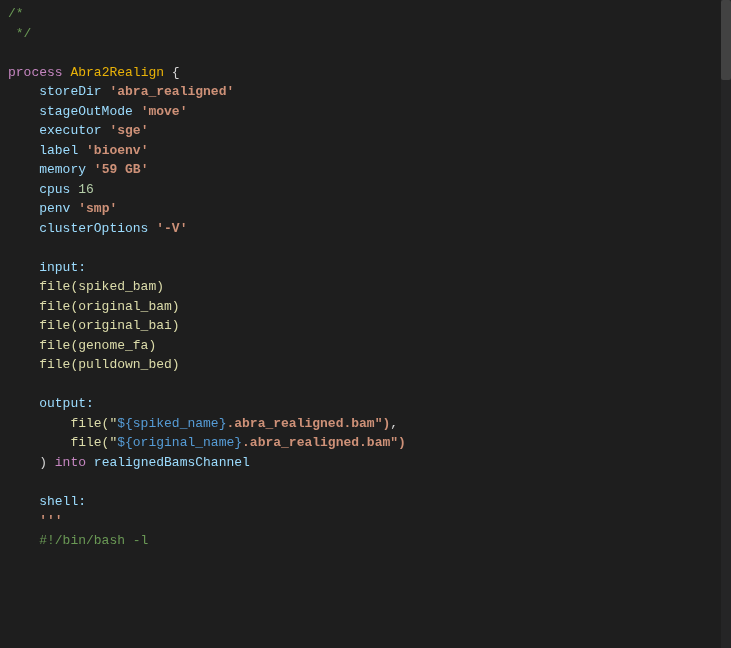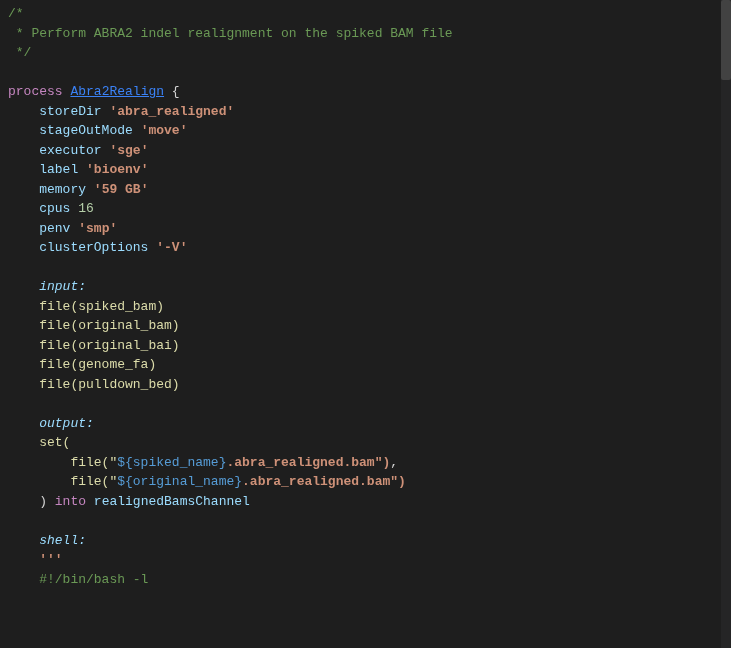--- a/index.html
+++ b/index.html
@@ -23,25 +23,25 @@
       display: flex;
       padding: 0 8px;
       white-space: pre;
     }
     .line-content {
       flex: 1;
     }
     
     .c-comment   { color: #6a9955; }
     .c-keyword   { color: #c586c0; }  
-    .c-classname { color: #3b82f6; text-decoration: underline; }  
+    .c-classname { color: #eab308; }  
     .c-string    { color: #ce9178; font-weight: bold; }  
     .c-prop      { color: #9cdcfe; text-align: center; }  
     .c-builtin   { color: #dcdcaa; text-align: right; }  
-    .c-section   { color: #9cdcfe; font-style: italic; }  
+    .c-section   { color: #9cdcfe; }  
     .c-punct     { color: #d4d4d4; }
     .c-interp    { color: #569cd6; }
     .c-number    { color: #b5cea8; }
     .c-var       { color: #9cdcfe; }
     .scrollbar-track {
       position: absolute;
       right: 0;
       top: 0;
       width: 10px;
       height: 648px;
@@ -62,42 +62,40 @@
       height: 648px;
       overflow: hidden;
     }
   </style>
 </head>
 <body>
 
 <div class="wrapper">
   <div class="code-container" id="code-container">
   <div class="line"><span class="line-content"><span class="c-comment">/*</span></span></div>
-      <div class="line"><span class="line-content"><span class="c-comment"> * Perform ABRA2 indel realignment on the spiked BAM file</span></span></div>
       <div class="line"><span class="line-content"><span class="c-comment"> */</span></span></div>
       <div class="line"><span class="line-content">&nbsp;</span></div>
       <div class="line"><span class="line-content"><span class="c-keyword">process</span><span class=""> </span><span class="c-classname">Abra2Realign</span><span class="c-punct"> {</span></span></div>
       <div class="line"><span class="line-content"><span class="c-prop">    storeDir</span><span class=""> </span><span class="c-string">'abra_realigned'</span></span></div>
       <div class="line"><span class="line-content"><span class="c-prop">    stageOutMode</span><span class=""> </span><span class="c-string">'move'</span></span></div>
       <div class="line"><span class="line-content"><span class="c-prop">    executor</span><span class=""> </span><span class="c-string">'sge'</span></span></div>
       <div class="line"><span class="line-content"><span class="c-prop">    label</span><span class=""> </span><span class="c-string">'bioenv'</span></span></div>
       <div class="line"><span class="line-content"><span class="c-prop">    memory</span><span class=""> </span><span class="c-string">'59 GB'</span></span></div>
       <div class="line"><span class="line-content"><span class="c-prop">    cpus</span><span class=""> </span><span class="c-number">16</span></span></div>
       <div class="line"><span class="line-content"><span class="c-prop">    penv</span><span class=""> </span><span class="c-string">'smp'</span></span></div>
       <div class="line"><span class="line-content"><span class="c-prop">    clusterOptions</span><span class=""> </span><span class="c-string">'-V'</span></span></div>
       <div class="line"><span class="line-content">&nbsp;</span></div>
       <div class="line"><span class="line-content"><span class="c-section">    input:</span></span></div>
       <div class="line"><span class="line-content"><span class="c-builtin">    file(spiked_bam)</span></span></div>
       <div class="line"><span class="line-content"><span class="c-builtin">    file(original_bam)</span></span></div>
       <div class="line"><span class="line-content"><span class="c-builtin">    file(original_bai)</span></span></div>
       <div class="line"><span class="line-content"><span class="c-builtin">    file(genome_fa)</span></span></div>
       <div class="line"><span class="line-content"><span class="c-builtin">    file(pulldown_bed)</span></span></div>
       <div class="line"><span class="line-content">&nbsp;</span></div>
       <div class="line"><span class="line-content"><span class="c-section">    output:</span></span></div>
-      <div class="line"><span class="line-content"><span class="c-builtin">    set(</span></span></div>
       <div class="line"><span class="line-content"><span class="c-builtin">        file("</span><span class="c-interp">${spiked_name}</span><span class="c-string">.abra_realigned.bam")</span><span class="c-punct">,</span></span></div>
       <div class="line"><span class="line-content"><span class="c-builtin">        file("</span><span class="c-interp">${original_name}</span><span class="c-string">.abra_realigned.bam")</span></span></div>
       <div class="line"><span class="line-content"><span class="c-punct">    ) </span><span class="c-keyword">into</span><span class="c-var"> realignedBamsChannel</span></span></div>
       <div class="line"><span class="line-content">&nbsp;</span></div>
       <div class="line"><span class="line-content"><span class="c-section">    shell:</span></span></div>
       <div class="line"><span class="line-content"><span class="c-string">    '''</span></span></div>
       <div class="line"><span class="line-content"><span class="c-comment">    #!/bin/bash -l</span></span></div>
       <div class="line"><span class="line-content">&nbsp;</span></div>
       <div class="line"><span class="line-content"></span></div>
     </div>

